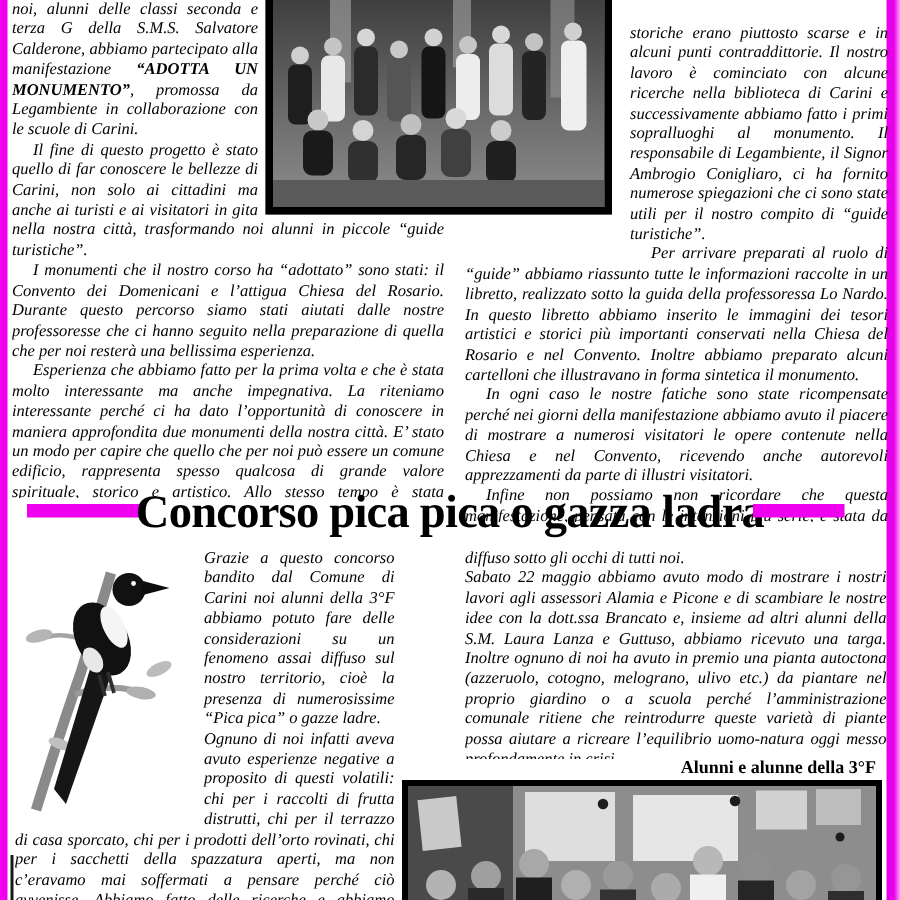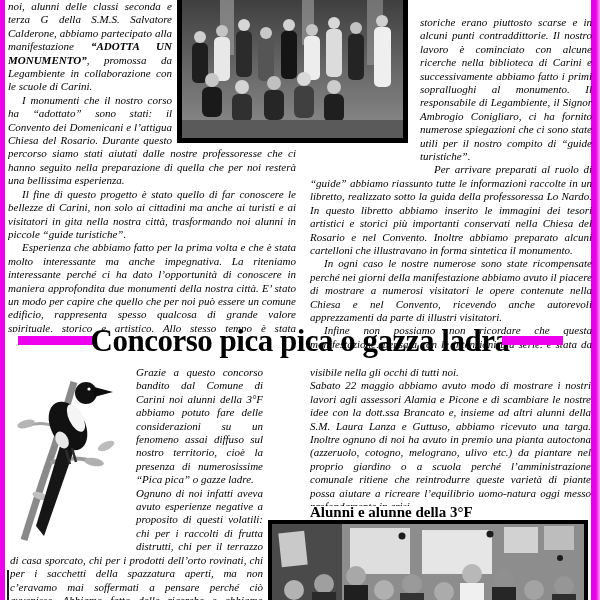--- a/index.html
+++ b/index.html
@@ -18,21 +18,21 @@
   .clip-top{margin-top:-7px;}
   .spacer{background:transparent;}
   .photo{position:absolute;border:5px solid #000;overflow:hidden;background:#777;}
   .photo svg{display:block;}
   .bar{position:absolute;height:9px;}
   .headline{
     position:absolute;font-weight:bold;text-align:center;
     font-size:31px;letter-spacing:-0.5px;white-space:nowrap;
   }
   .byline{
-    position:absolute;font-weight:bold;font-size:15px;text-align:left;
+    position:absolute;font-weight:bold;font-size:12px;text-align:right;
   }
   .bird-float{float:left;width:118px;height:175px;margin:2px 8px 4px 0;}
   .photo2-spacer{float:right;width:44px;height:90px;margin-top:152px;}
 </style>
 </head>
 <body>
 
 <div class="edge" style="left:0;width:5px;background:#ee00ee;"></div>
 <div class="edge" style="left:591px;width:9px;background:linear-gradient(90deg,#e800e8 55%,#ff9dff);"></div>
 <div style="position:absolute;left:7px;top:570px;width:2px;height:30px;background:#1a1a1a;"></div>
@@ -84,31 +84,31 @@
       <circle cx="152" cy="92" r="7" fill="#cccccc"></circle>
         <rect x="142" y="99" width="20" height="28" rx="6" fill="#1f1f1f"></rect>
       <rect x="0" y="125" width="221" height="18" fill="#5a5a5a"></rect>
     </g>
   </svg>
 </div>
 
 <div class="col" style="left:8px;top:0;width:288px;height:332px;">
   <div class="spacer" style="float:right;width:124px;height:145px;"></div>
   <p class="noindent clip-top"><span>noi, alunni delle classi seconda e terza G della S.M.S. Salvatore Calderone, abbiamo partecipato alla manifestazione </span><b>“ADOTTA UN MONUMENTO”</b><span>, promossa da Legambiente in collaborazione con le scuole di Carini.</span></p>
+  <p>Il fine di questo progetto è stato quello di far conoscere le bellezze di Carini, non solo ai cittadini ma anche ai turisti e ai visitatori in gita nella nostra città, trasformando noi alunni in piccole “guide turistiche”.</p>
   <p>I monumenti che il nostro corso ha “adottato” sono stati: il Convento dei Domenicani e l’attigua Chiesa del Rosario. Durante questo percorso siamo stati aiutati dalle nostre professoresse che ci hanno seguito nella preparazione di quella che per noi resterà una bellissima esperienza.</p>
-  <p>Il fine di questo progetto è stato quello di far conoscere le bellezze di Carini, non solo ai cittadini ma anche ai turisti e ai visitatori in gita nella nostra città, trasformando noi alunni in piccole “guide turistiche”.</p>
   <p>Esperienza che abbiamo fatto per la prima volta e che è stata molto interessante ma anche impegnativa. La riteniamo interessante perché ci ha dato l’opportunità di conoscere in maniera approfondita due monumenti della nostra città. E’ stato un modo per capire che quello che per noi può essere un comune edificio, rappresenta spesso qualcosa di grande valore spirituale, storico e artistico. Allo stesso tempo è stata impegnativa perché abbiamo dovuto dedicare molto tempo allo studio di questo complesso architettonico.</p>
 
 </div>
 
 <div class="col" style="left:310px;top:16px;width:282px;height:332px;">
   <div class="spacer" style="float:left;width:110px;height:152px;"></div>
   <p class="noindent clip-top">storiche erano piuttosto scarse e in alcuni punti contraddittorie. Il nostro lavoro è cominciato con alcune ricerche nella biblioteca di Carini e successivamente abbiamo fatto i primi sopralluoghi al monumento. Il responsabile di Legambiente, il Signor Ambrogio Conigliaro, ci ha fornito numerose spiegazioni che ci sono state utili per il nostro compito di “guide turistiche”.</p>
   <p>Per arrivare preparati al ruolo di “guide” abbiamo riassunto tutte le informazioni raccolte in un libretto, realizzato sotto la guida della professoressa Lo Nardo. In questo libretto abbiamo inserito le immagini dei tesori artistici e storici più importanti conservati nella Chiesa del Rosario e nel Convento. Inoltre abbiamo preparato alcuni cartelloni che illustravano in forma sintetica il monumento.</p>
-  <p>In ogni caso le nostre numerose sono state ricompensate perché nei giorni della manifestazione abbiamo avuto il piacere di mostrare a numerosi visitatori le opere contenute nella Chiesa e nel Convento, ricevendo anche autorevoli apprezzamenti da parte di illustri visitatori.</p>
+  <p>In ogni caso le nostre fatiche sono state ricompensate perché nei giorni della manifestazione abbiamo avuto il piacere di mostrare a numerosi visitatori le opere contenute nella Chiesa e nel Convento, ricevendo anche autorevoli apprezzamenti da parte di illustri visitatori.</p>
   <p>Infine non possiamo non ricordare che questa manifestazione, pensata con le intenzioni più serie, è stata da noi vissuta in modo allegro e festoso, come d’altra parte ci si aspetta da ragazzi della nostra età.</p>
 </div>
 
 <div class="bar" style="left:18px;top:336px;width:79px;background:#ee00ee;"></div>
 <div class="headline" style="left:90px;top:323px;width:420px;">Concorso pica pica o gazza ladra</div>
 <div class="bar" style="left:502px;top:336px;width:61px;background:#ee00ee;"></div>
 
 <div class="col" style="left:10px;top:366px;width:297px;height:234px;">
   <div class="photo2-spacer spacer"></div>
   <div class="bird-float">
@@ -134,21 +134,21 @@
       <circle cx="79" cy="21" r="1.6" fill="#fff"></circle>
 
       <path d="M56 82 L60 96 M62 80 L66 94" stroke="#2e2e2e" stroke-width="2.5" fill="none"></path>
     </svg>
   </div>
   <p class="noindent">Grazie a questo concorso bandito dal Comune di Carini noi alunni della 3°F abbiamo potuto fare delle considerazioni su un fenomeno assai diffuso sul nostro territorio, cioè la presenza di numerosissime “Pica pica” o gazze ladre.</p>
   <p class="noindent">Ognuno di noi infatti aveva avuto esperienze negative a proposito di questi volatili: chi per i raccolti di frutta distrutti, chi per il terrazzo di casa sporcato, chi per i prodotti dell’orto rovinati, chi per i sacchetti della spazzatura aperti, ma non c’eravamo mai soffermati a pensare perché ciò avvenisse. Abbiamo fatto delle ricerche e abbiamo imparato che la gazza ladra è un uccello che si adatta molto facilmente agli ambienti e dato che ora giù a Carini sono cresciute</p>
 </div>
 
 <div class="col" style="left:310px;top:366px;width:281px;height:140px;">
-  <p class="noindent">visibile nella gli occhi di tutti noi.</p>
+  <p class="noindent">diffuso sotto gli occhi di tutti noi.</p>
   <p class="noindent">Sabato 22 maggio abbiamo avuto modo di mostrare i nostri lavori agli assessori Alamia e Picone e di scambiare le nostre idee con la dott.ssa Brancato e, insieme ad altri alunni della S.M. Laura Lanza e Guttuso, abbiamo ricevuto una targa. Inoltre ognuno di noi ha avuto in premio una pianta autoctona (azzeruolo, cotogno, melograno, ulivo etc.) da piantare nel proprio giardino o a scuola perché l’amministrazione comunale ritiene che reintrodurre queste varietà di piante possa aiutare a ricreare l’equilibrio uomo-natura oggi messo profondamente in crisi</p>
 </div>
 
 <div class="byline" style="left:310px;top:504px;width:274px;">Alunni e alunne della 3°F</div>
 
 <div class="photo" style="left:268px;top:520px;width:312px;height:76px;border-width:4px;">
   <svg width="312" height="76" viewBox="0 0 312 76">
     <rect width="312" height="76" fill="#8d8d8d"></rect>
     <rect x="0" y="0" width="70" height="76" fill="#4a4a4a"></rect>
     <rect x="8" y="8" width="26" height="34" fill="#c9c9c9" transform="rotate(-6 21 25)"></rect>

